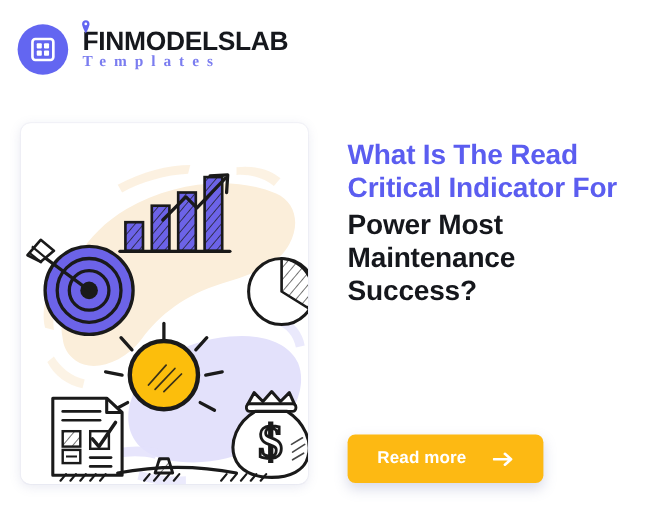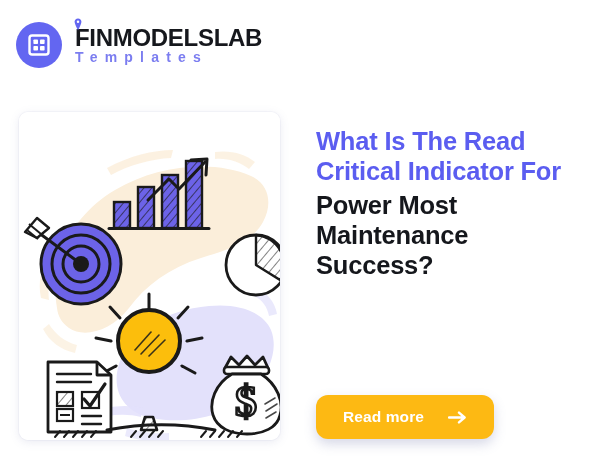--- a/index.html
+++ b/index.html
@@ -63,20 +63,21 @@
     width: 8px;
     height: 13px;
   }
   .brand-sub {
     margin-top: 0;
     font-size: 14px;
     font-weight: bold;
     letter-spacing: 7.2px;
     color: #7b7df0;
     white-space: nowrap;
+    font-family: Liberation Serif, serif;
   }
 
   
   .art-card {
     position: absolute;
     left: 19px;
     top: 112px;
     width: 261px;
     height: 328px;
     background: #ffffff;
@@ -110,21 +111,21 @@
   }
 
   
   .cta {
     position: absolute;
     left: 316px;
     top: 395px;
     width: 178px;
     height: 44px;
     border: none;
-    border-radius: 12px;
+    border-radius: 7px;
     background: #fdb913;
     color: #ffffff;
     font-family: "Liberation Sans", sans-serif;
     font-size: 15.5px;
     font-weight: bold;
     letter-spacing: 0.1px;
     display: flex;
     align-items: center;
     justify-content: center;
     gap: 24px;

